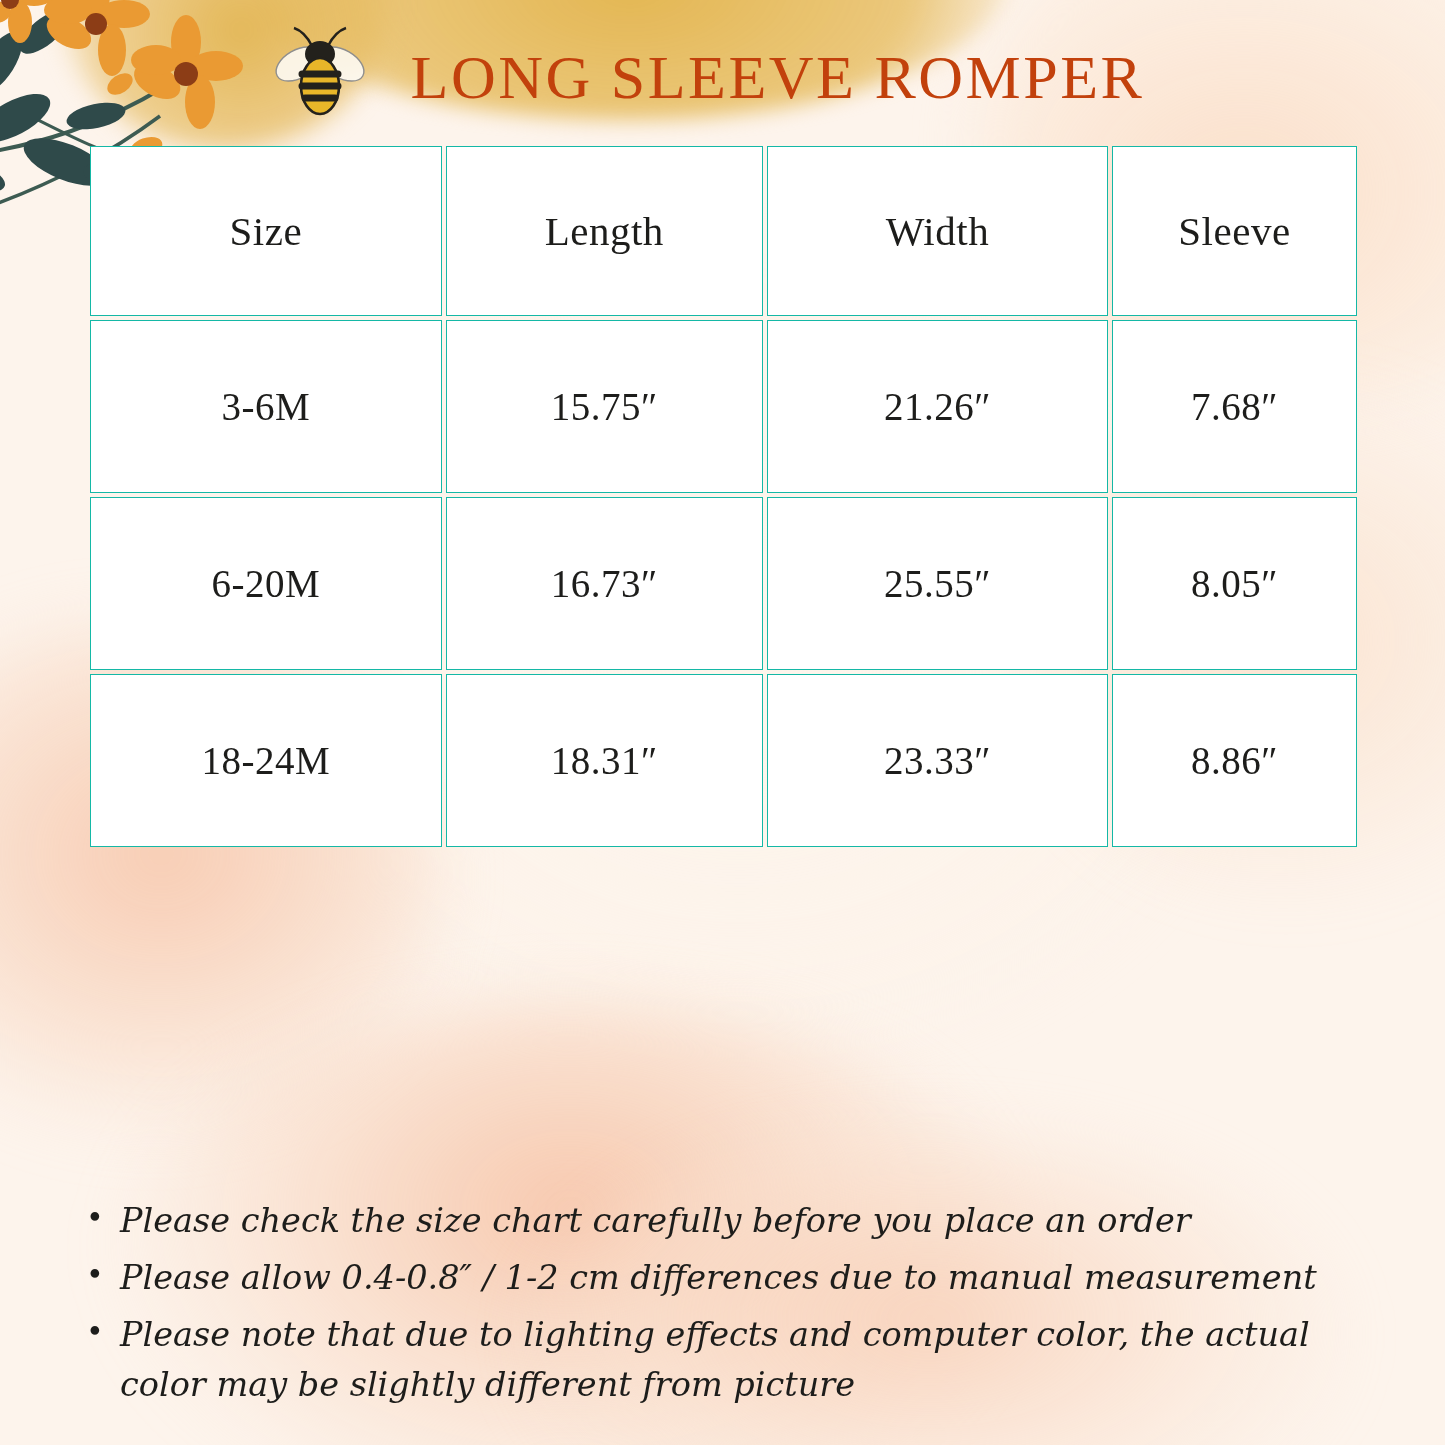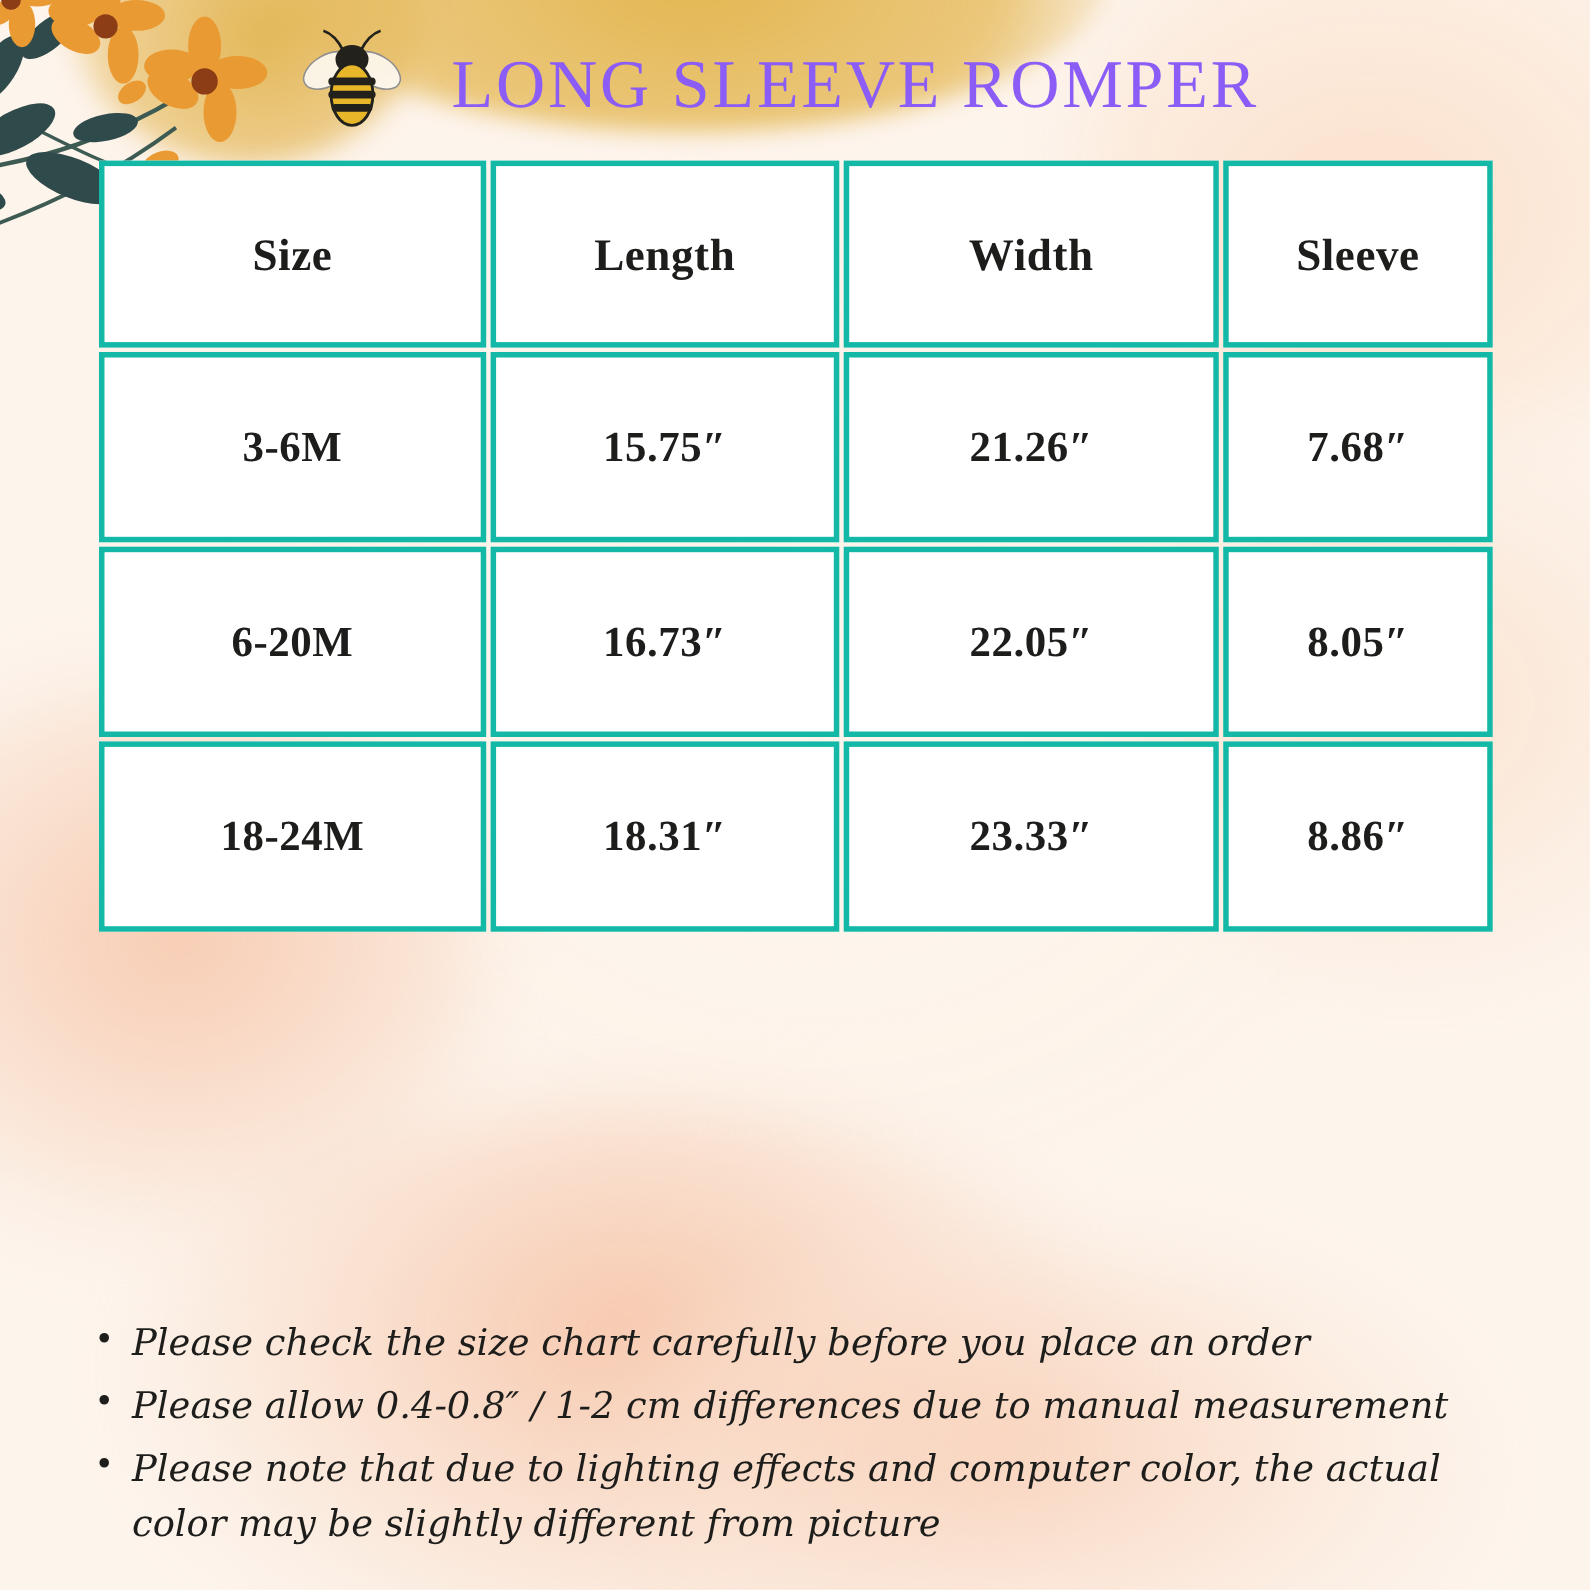--- a/index.html
+++ b/index.html
@@ -70,49 +70,48 @@
   }
 
   
   .title {
     position: absolute;
     left: 0; right: 0; top: 42px;
     text-align: center;
     padding-left: 110px;
     font-size: 62px;
     letter-spacing: 2.5px;
-    color: #8b5cf6;
+    color: #c2410c;
     font-family: "Liberation Serif", serif;
     font-weight: 400;
     text-transform: uppercase;
     white-space: nowrap;
   }
 
   
   .table-wrap {
     position: absolute;
     left: 86px; top: 142px;
     width: 1275px;
   }
   table {
     width: 100%;
     border-collapse: separate;
     border-spacing: 4px;
     table-layout: fixed;
   }
   td {
     background: #ffffff;
-    border: 5px solid #14b8a6;
+    border: 1px solid #14b8a6;
     text-align: center;
     vertical-align: middle;
     color: #1d1d1b;
     height: 173px;
     font-size: 39px;
     letter-spacing: 0.5px;
-    font-weight: bold;
   }
   thead td {
     font-size: 41px;
     height: 170px;
   }
   td.col-size  { width: 330px; }
   td.col-len   { width: 298px; }
   td.col-wid   { width: 320px; }
   td.col-slv   { width: 230px; }
 
@@ -234,21 +233,21 @@
     <tbody>
       <tr>
         <td class="col-size">3-6M</td>
         <td class="col-len">15.75″</td>
         <td class="col-wid">21.26″</td>
         <td class="col-slv">7.68″</td>
       </tr>
       <tr>
         <td class="col-size">6-20M</td>
         <td class="col-len">16.73″</td>
-        <td class="col-wid">22.05″</td>
+        <td class="col-wid">25.55″</td>
         <td class="col-slv">8.05″</td>
       </tr>
       <tr>
         <td class="col-size">18-24M</td>
         <td class="col-len">18.31″</td>
         <td class="col-wid">23.33″</td>
         <td class="col-slv">8.86″</td>
       </tr>
     </tbody>
   </table>

